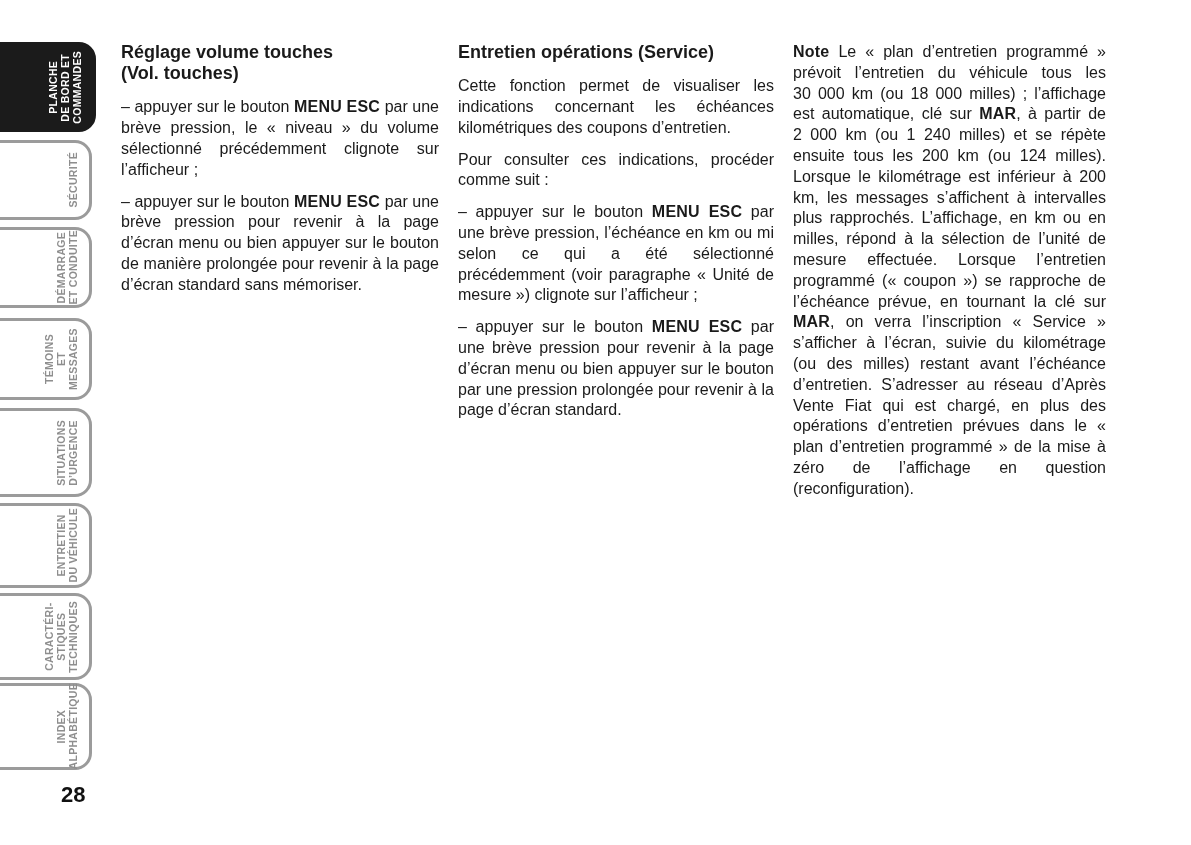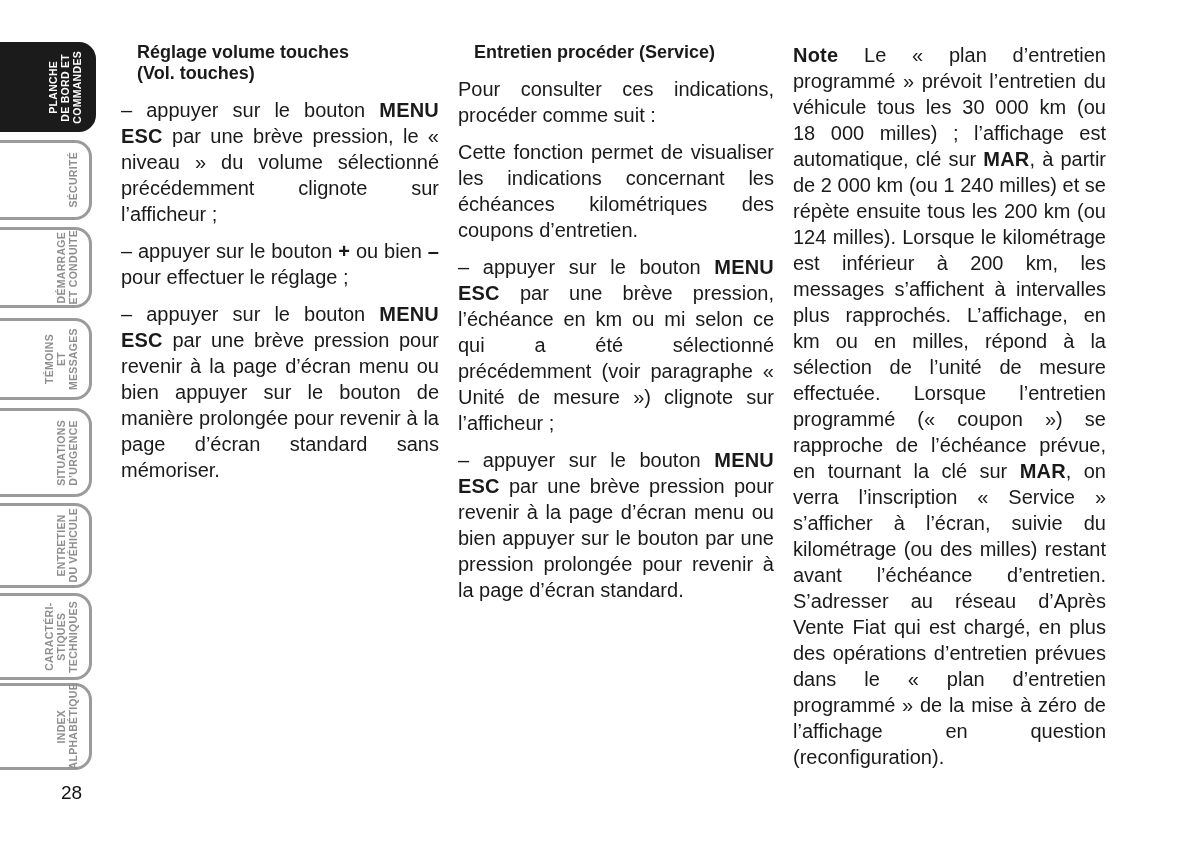--- a/index.html
+++ b/index.html
@@ -64,42 +64,42 @@
 
   
   .col { position: absolute; top: 42px; }
   .col-1 { left: 121px; width: 318px; }
   .col-2 { left: 458px; width: 316px; }
   .col-3 { left: 793px; width: 313px; }
   .col h2 {
     font-size: 18px;
     font-weight: bold;
     line-height: 1.18;
-    margin: 0 0 13px 16px;
+    margin: 0 0 13px 0;
     white-space: pre-line;
     color: var(--text);
   }
   .col p {
-    font-size: 20px;
+    font-size: 16px;
     line-height: 1.3;
     text-align: justify;
     margin: 0 0 11px 0;
     hyphens: auto;
     -webkit-hyphens: auto;
     color: var(--text);
   }
   .col p b { letter-spacing: 0.2px; }
 
   
   .pagenum {
     position: absolute;
     left: 61px;
     top: 782px;
-    font-size: 19px;
-    font-weight: normal;
+    font-size: 22px;
+    font-weight: bold;
     color: #111;
   }
 </style>
 </head>
 <body>
 
 <div class="page">
 
   <nav class="sidebar">
     <div class="tab t1 active">
@@ -136,28 +136,27 @@
 ALPHABÉTIQUE</span>
     </div>
   </nav>
 
   <main>
 
     <section class="col col-1">
       <h2>Réglage volume touches
 (Vol. touches)</h2>
       <p>– appuyer sur le bouton <b>MENU ESC</b> par une brève pression, le « niveau » du volume sélectionné précédemment clignote sur l’afficheur ;</p>
-      <p>– appuyer sur le bouton <b>+</b> ou bien <b>–</b> pour effectuer le réglage ;</p>
       <p>– appuyer sur le bouton <b>MENU ESC</b> par une brève pression pour revenir à la page d’écran menu ou bien appuyer sur le bouton de manière prolongée pour revenir à la page d’écran standard sans mémoriser.</p>
     </section>
 
     <section class="col col-2">
-      <h2>Entretien procéder (Service)</h2>
+      <h2>Entretien opérations (Service)</h2>
+      <p>Cette fonction permet de visualiser les indications concernant les échéances kilométriques des coupons d’entretien.</p>
       <p>Pour consulter ces indications, procéder comme suit :</p>
-      <p>Cette fonction permet de visualiser les indications concernant les échéances kilométriques des coupons d’entretien.</p>
       <p>– appuyer sur le bouton <b>MENU ESC</b> par une brève pression, l’échéance en km ou mi selon ce qui a été sélectionné précédemment (voir paragraphe « Unité de mesure ») clignote sur l’afficheur ;</p>
       <p>– appuyer sur le bouton <b>MENU ESC</b> par une brève pression pour revenir à la page d’écran menu ou bien appuyer sur le bouton par une pression prolongée pour revenir à la page d’écran standard.</p>
     </section>
 
     <section class="col col-3">
       <p><b>Note</b> Le « plan d’entretien programmé » prévoit l’entretien du véhicule tous les 30&nbsp;000 km (ou 18&nbsp;000 milles) ; l’affichage est automatique, clé sur <b>MAR</b>, à partir de 2&nbsp;000 km (ou 1&nbsp;240 milles) et se répète ensuite tous les 200 km (ou 124 milles). Lorsque le kilométrage est inférieur à 200 km, les messages s’affichent à intervalles plus rapprochés. L’affichage, en km ou en milles, répond à la sélection de l’unité de mesure effectuée. Lorsque l’entretien programmé (« coupon ») se rapproche de l’échéance prévue, en tournant la clé sur <b>MAR</b>, on verra l’inscription « Service » s’afficher à l’écran, suivie du kilométrage (ou des milles) restant avant l’échéance d’entretien. S’adresser au réseau d’Après Vente Fiat qui est chargé, en plus des opérations d’entretien prévues dans le « plan d’entretien programmé » de la mise à zéro de l’affichage en question (reconfiguration).</p>
     </section>
 
   </main>
 

